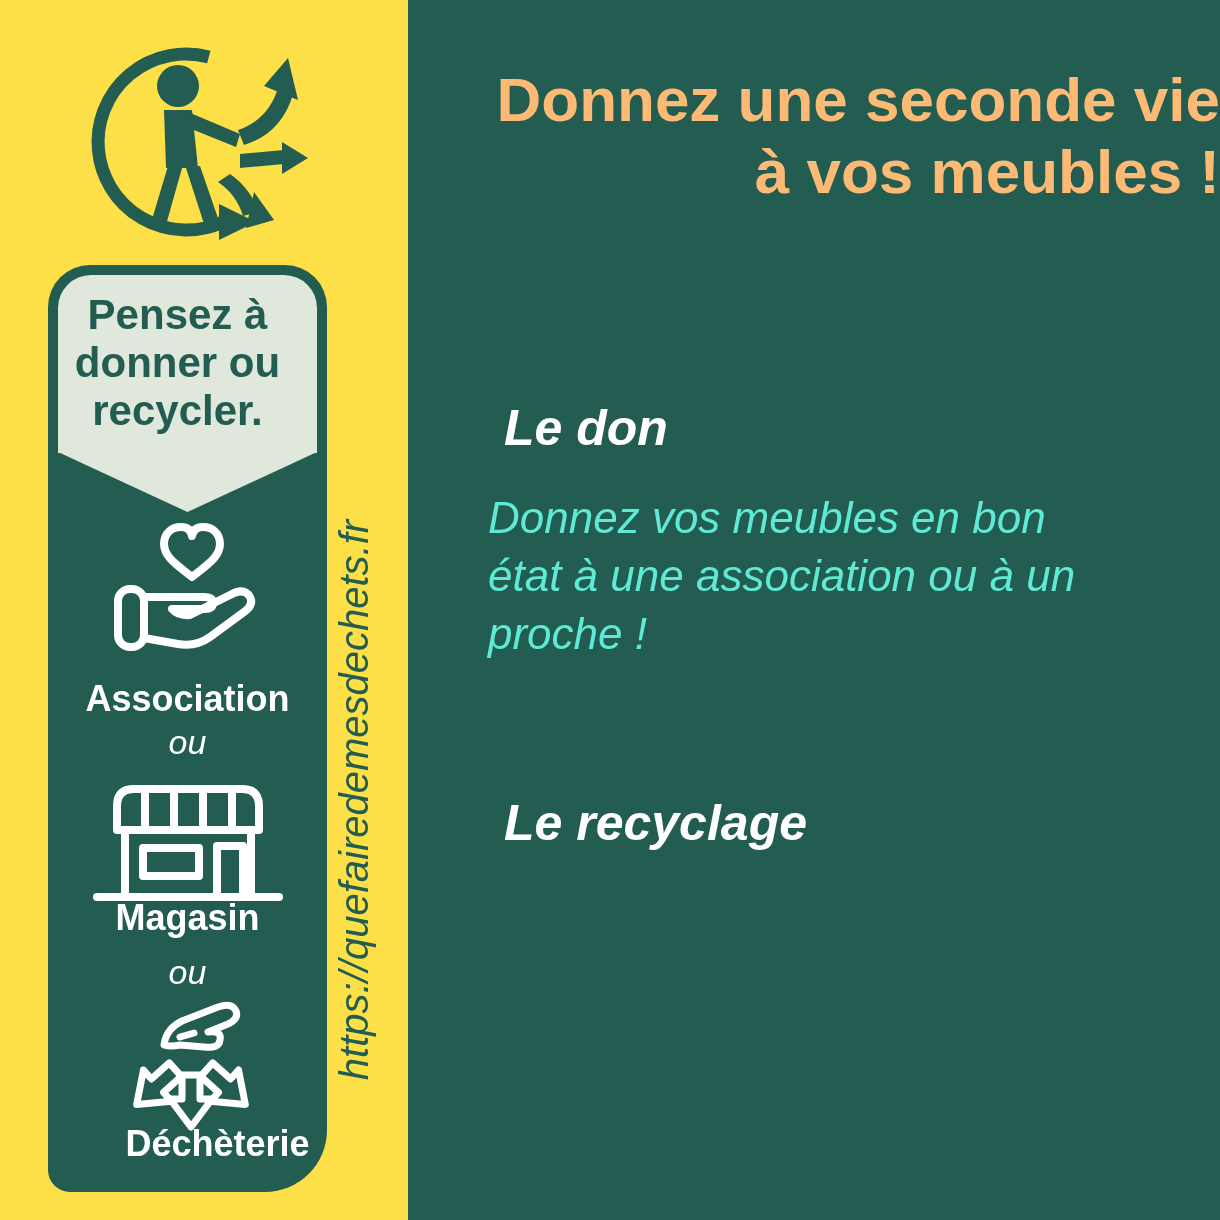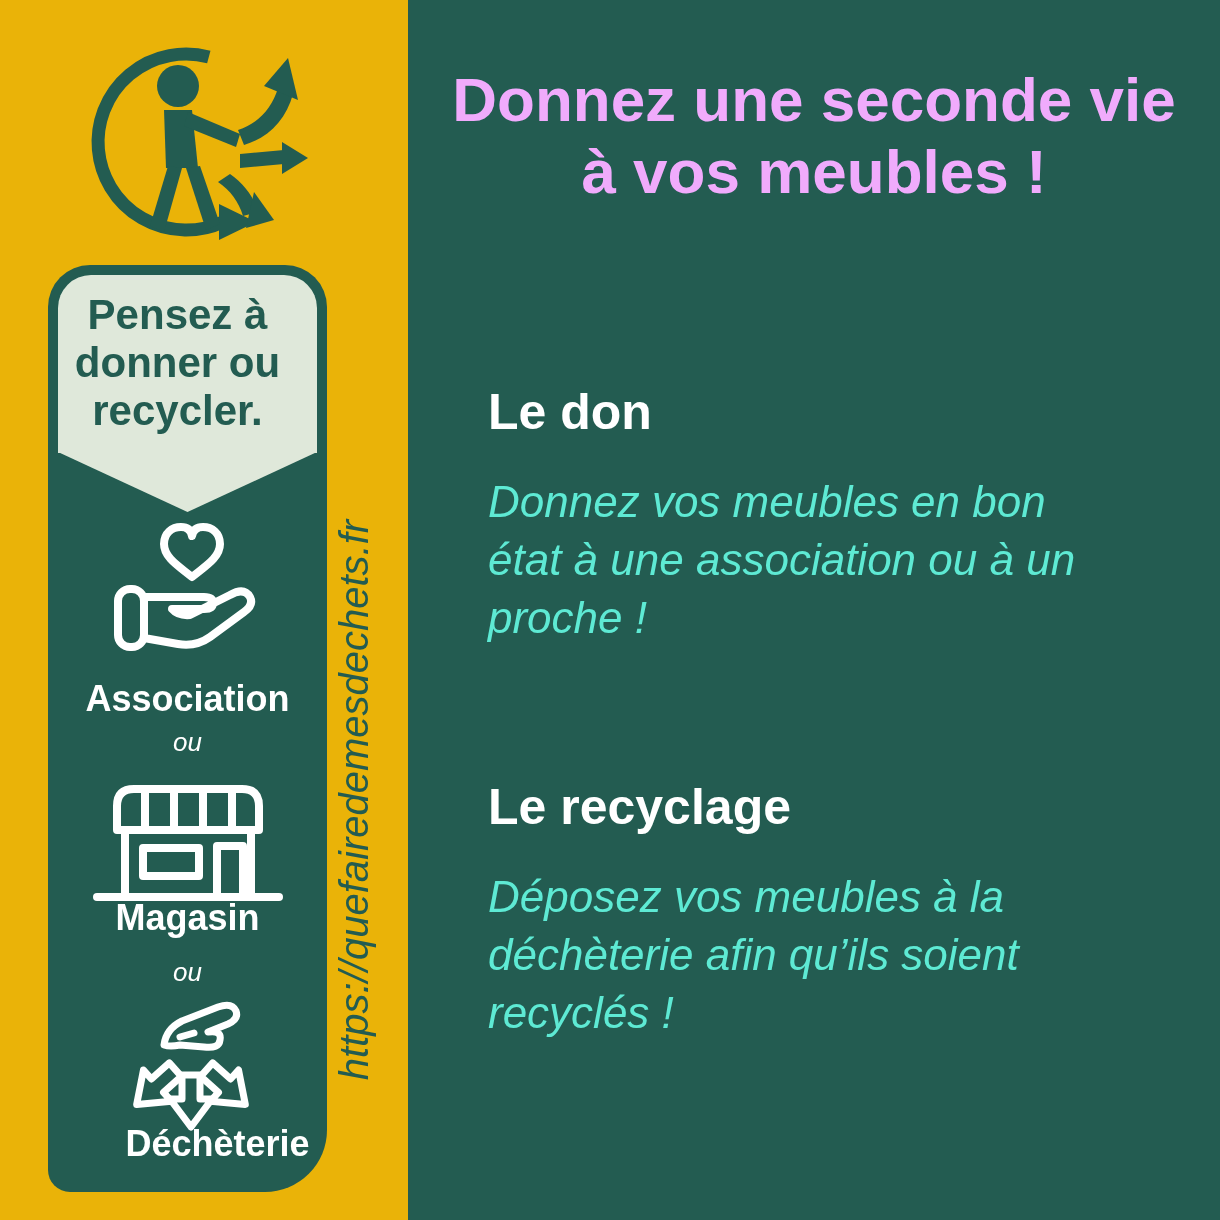--- a/index.html
+++ b/index.html
@@ -1,60 +1,60 @@
 <!DOCTYPE html>
 <html><head>
 <meta charset="utf-8">
 <style>
   html,body{margin:0;padding:0;}
   body{
     width:1220px;height:1220px;position:relative;overflow:hidden;
     background:#DFE8DA;
     font-family:"Liberation Sans", sans-serif;
   }
-  .left-col{position:absolute;left:0;top:0;width:408px;height:1220px;background:#eab308;}
+  .left-col{position:absolute;left:0;top:0;width:408px;height:1220px;background:#fde047;}
   .right-panel{position:absolute;left:408px;top:0;width:812px;height:1220px;background:#235C51;}
 
   
   .triman{position:absolute;left:88px;top:42px;width:220px;height:205px;}
 
   
   .banner{position:absolute;left:48px;top:265px;width:279px;height:927px;
     background:#235C51;border-radius:42px 42px 62px 22px;}
   .banner-light{position:absolute;left:10px;top:10px;width:259px;height:178px;
     background:#DFE8DA;border-radius:33px 33px 0 0;}
   .banner-v{position:absolute;left:10px;top:187px;width:259px;height:60px;
     background:#DFE8DA;clip-path:polygon(0 0,100% 0,50% 100%);}
   .banner-headline{position:absolute;left:0;top:26px;width:259px;text-align:center;
     color:#235C51;font-weight:bold;font-size:42px;line-height:48px;white-space:pre-line;}
   .banner-label{position:absolute;left:0;width:100%;text-align:center;color:#FFFFFF;
     font-weight:bold;font-size:36px;line-height:40px;}
   .banner-sep{position:absolute;left:0;width:100%;text-align:center;color:#FFFFFF;
-    font-style:italic;font-size:26px;line-height:34px;}
+    font-style:italic;font-size:34px;line-height:34px;}
   .lbl-association{top:414px;}
   .sep-1{top:460px;}
   .lbl-magasin{top:633px;}
   .sep-2{top:690px;}
   .lbl-decheterie{top:859px;padding-left:30px;}
   .icon-hand-heart{position:absolute;left:64px;top:252px;width:160px;height:140px;}
   .icon-store{position:absolute;left:45px;top:513px;width:190px;height:125px;}
   .icon-sort{position:absolute;left:58px;top:728px;width:170px;height:145px;}
 
   
   .url{position:absolute;left:354px;top:800px;
     transform:translate(-50%,-50%) rotate(-90deg);
     white-space:nowrap;font-style:italic;font-size:40px;color:#235C51;}
 
   
-  .title{position:absolute;left:0;top:64px;width:100%;text-align:center;color:#f0abfc;
+  .title{position:absolute;left:0;top:64px;width:100%;text-align:right;color:#fdba74;
     font-weight:bold;font-size:62px;line-height:72px;white-space:pre-line;}
   .section{position:absolute;left:80px;width:700px;}
   .section-don{top:383px;}
   .section-recyclage{top:778px;}
-  .section-heading{color:#FFFFFF;font-weight:bold;font-size:50px;line-height:58px;margin:0;}
+  .section-heading{color:#FFFFFF;font-weight:bold;font-size:50px;line-height:58px;margin:16px;font-style:italic;}
   .section-body{color:#5eead4;font-style:italic;font-size:44px;line-height:58px;
     margin:32px 0 0 0;white-space:pre-line;}
 
   svg .stroke-w{fill:none;stroke:#FFFFFF;stroke-width:8;stroke-linecap:round;stroke-linejoin:round;}
   svg .stroke-w7{fill:none;stroke:#FFFFFF;stroke-width:7;stroke-linecap:round;stroke-linejoin:round;}
   svg .fill-g{fill:#235C51;}
   svg .stroke-g{fill:none;stroke:#235C51;stroke-width:13;stroke-linecap:butt;}
 </style>
 </head>
 <body>
@@ -124,17 +124,14 @@
 
   <div class="section section-don">
     <p class="section-heading">Le don</p>
     <p class="section-body">Donnez vos meubles en bon
 état à une association ou à un
 proche !</p>
   </div>
 
   <div class="section section-recyclage">
     <p class="section-heading">Le recyclage</p>
-    <p class="section-body">Déposez vos meubles à la
-déchèterie afin qu’ils soient
-recyclés !</p>
   </div>
 </div>
 
 </body></html>

